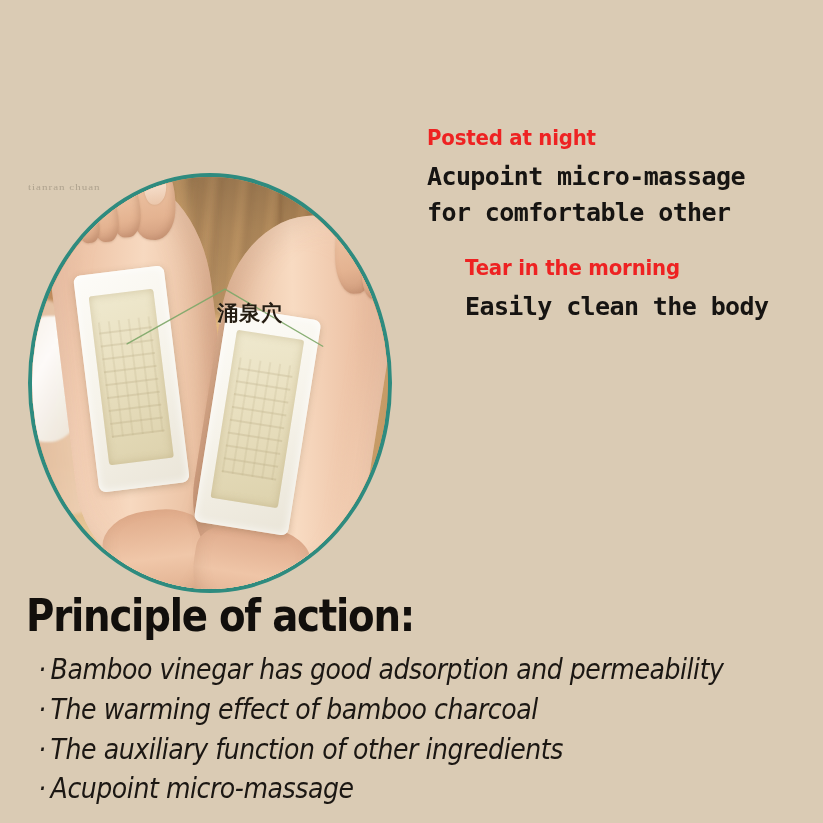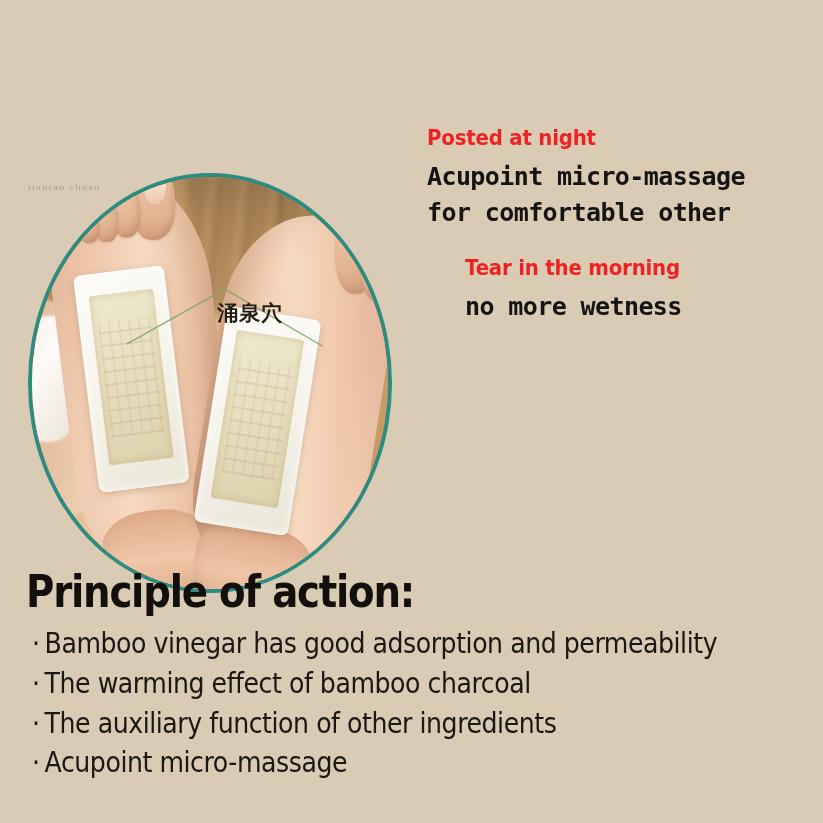--- a/index.html
+++ b/index.html
@@ -371,40 +371,41 @@
     line-height: 1.45;
     letter-spacing: -0.6px;
     white-space: nowrap;
     margin: 0;
   }
 
   
   .bottom {
     position: absolute;
     left: 26px;
-    top: 570px;
+    top: 594px;
     width: 790px;
     z-index: 4;
   }
   .principle-title {
     font-family: "DejaVu Sans", sans-serif;
     font-size: 44px;
     font-weight: 700;
     color: #120f0c;
     line-height: 1;
     letter-spacing: -1.4px;
     margin: 0 0 10px 0;
     transform: scaleX(0.88);
     transform-origin: left center;
     white-space: nowrap;
   }
   .bullets {
     list-style: none;
-    margin: 6px;
+    margin: 12px;
     padding: 0;
+    font-style: italic;
   }
   .bullets li {
     font-family: "DejaVu Sans", sans-serif;
     font-size: 28px;
     font-weight: 400;
     color: #1b1713;
     line-height: 1.42;
     letter-spacing: -0.5px;
     white-space: nowrap;
     transform: scaleX(0.9);
@@ -485,21 +486,21 @@
   <div class="text-col">
 
     <div class="block">
       <p class="kicker">Posted at night</p>
       <p class="body-line">Acupoint micro-massage</p>
       <p class="body-line">for comfortable other</p>
     </div>
 
     <div class="block">
       <p class="kicker">Tear in the morning</p>
-      <p class="body-line">no more wetness</p>
+      <p class="body-line">Easily clean the body</p>
     </div>
 
   </div>
 
   <div class="bottom">
     <h2 class="principle-title">Principle of action:</h2>
     <ul class="bullets">
       <li><span class="dot">·</span><span>Bamboo vinegar has good adsorption and permeability</span></li>
       <li><span class="dot">·</span><span>The warming effect of bamboo charcoal</span></li>
       <li><span class="dot">·</span><span>The auxiliary function of other ingredients</span></li>

